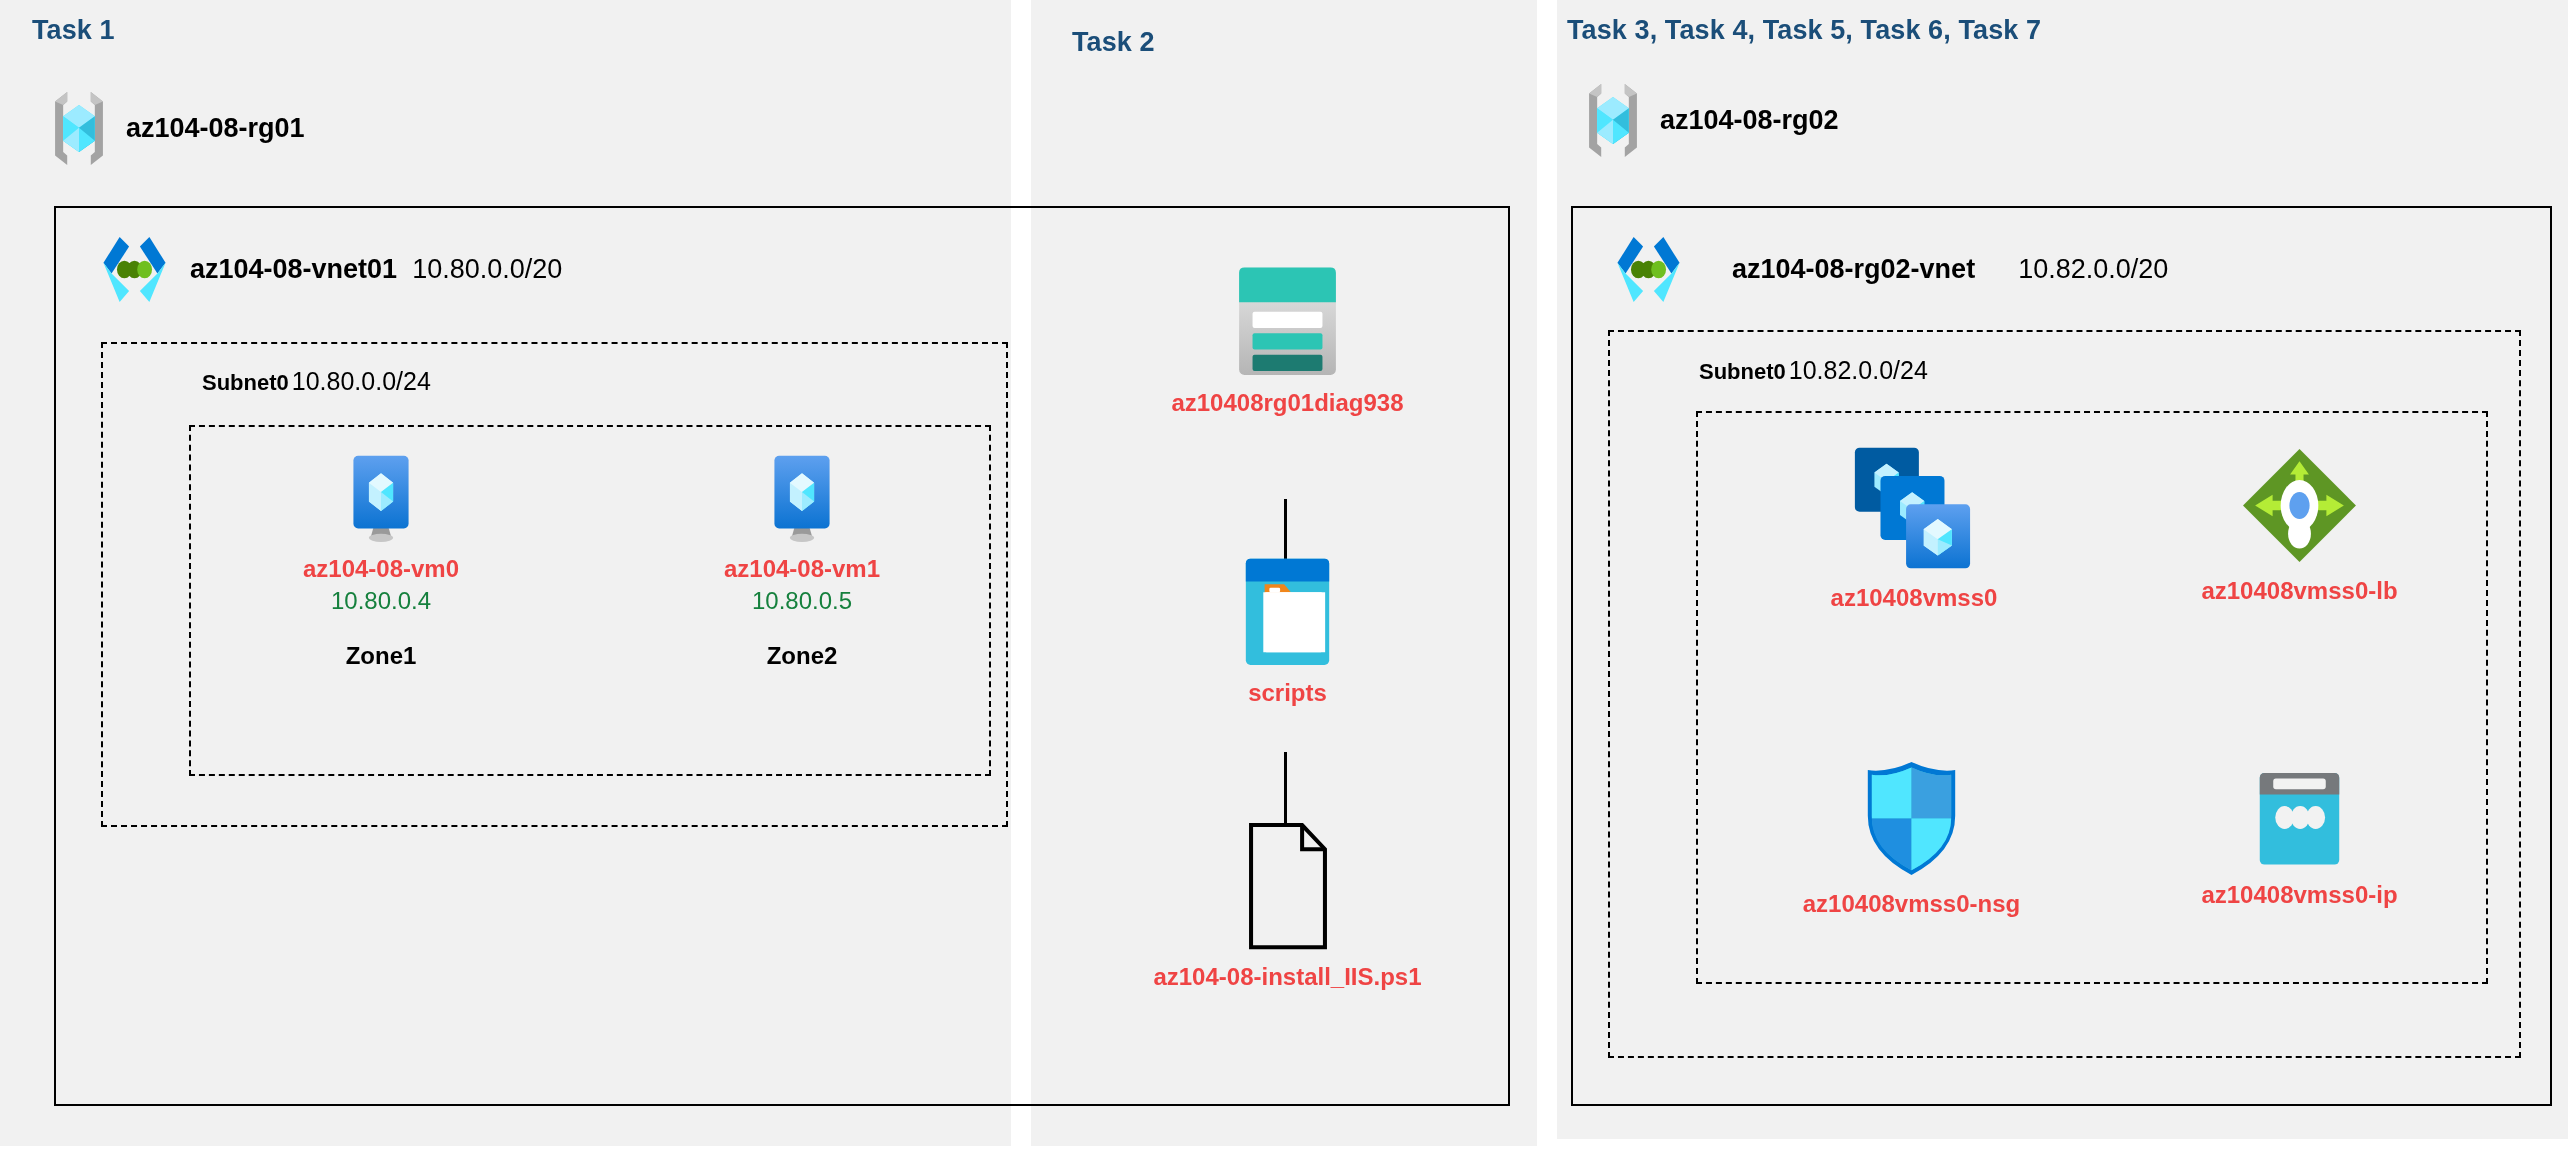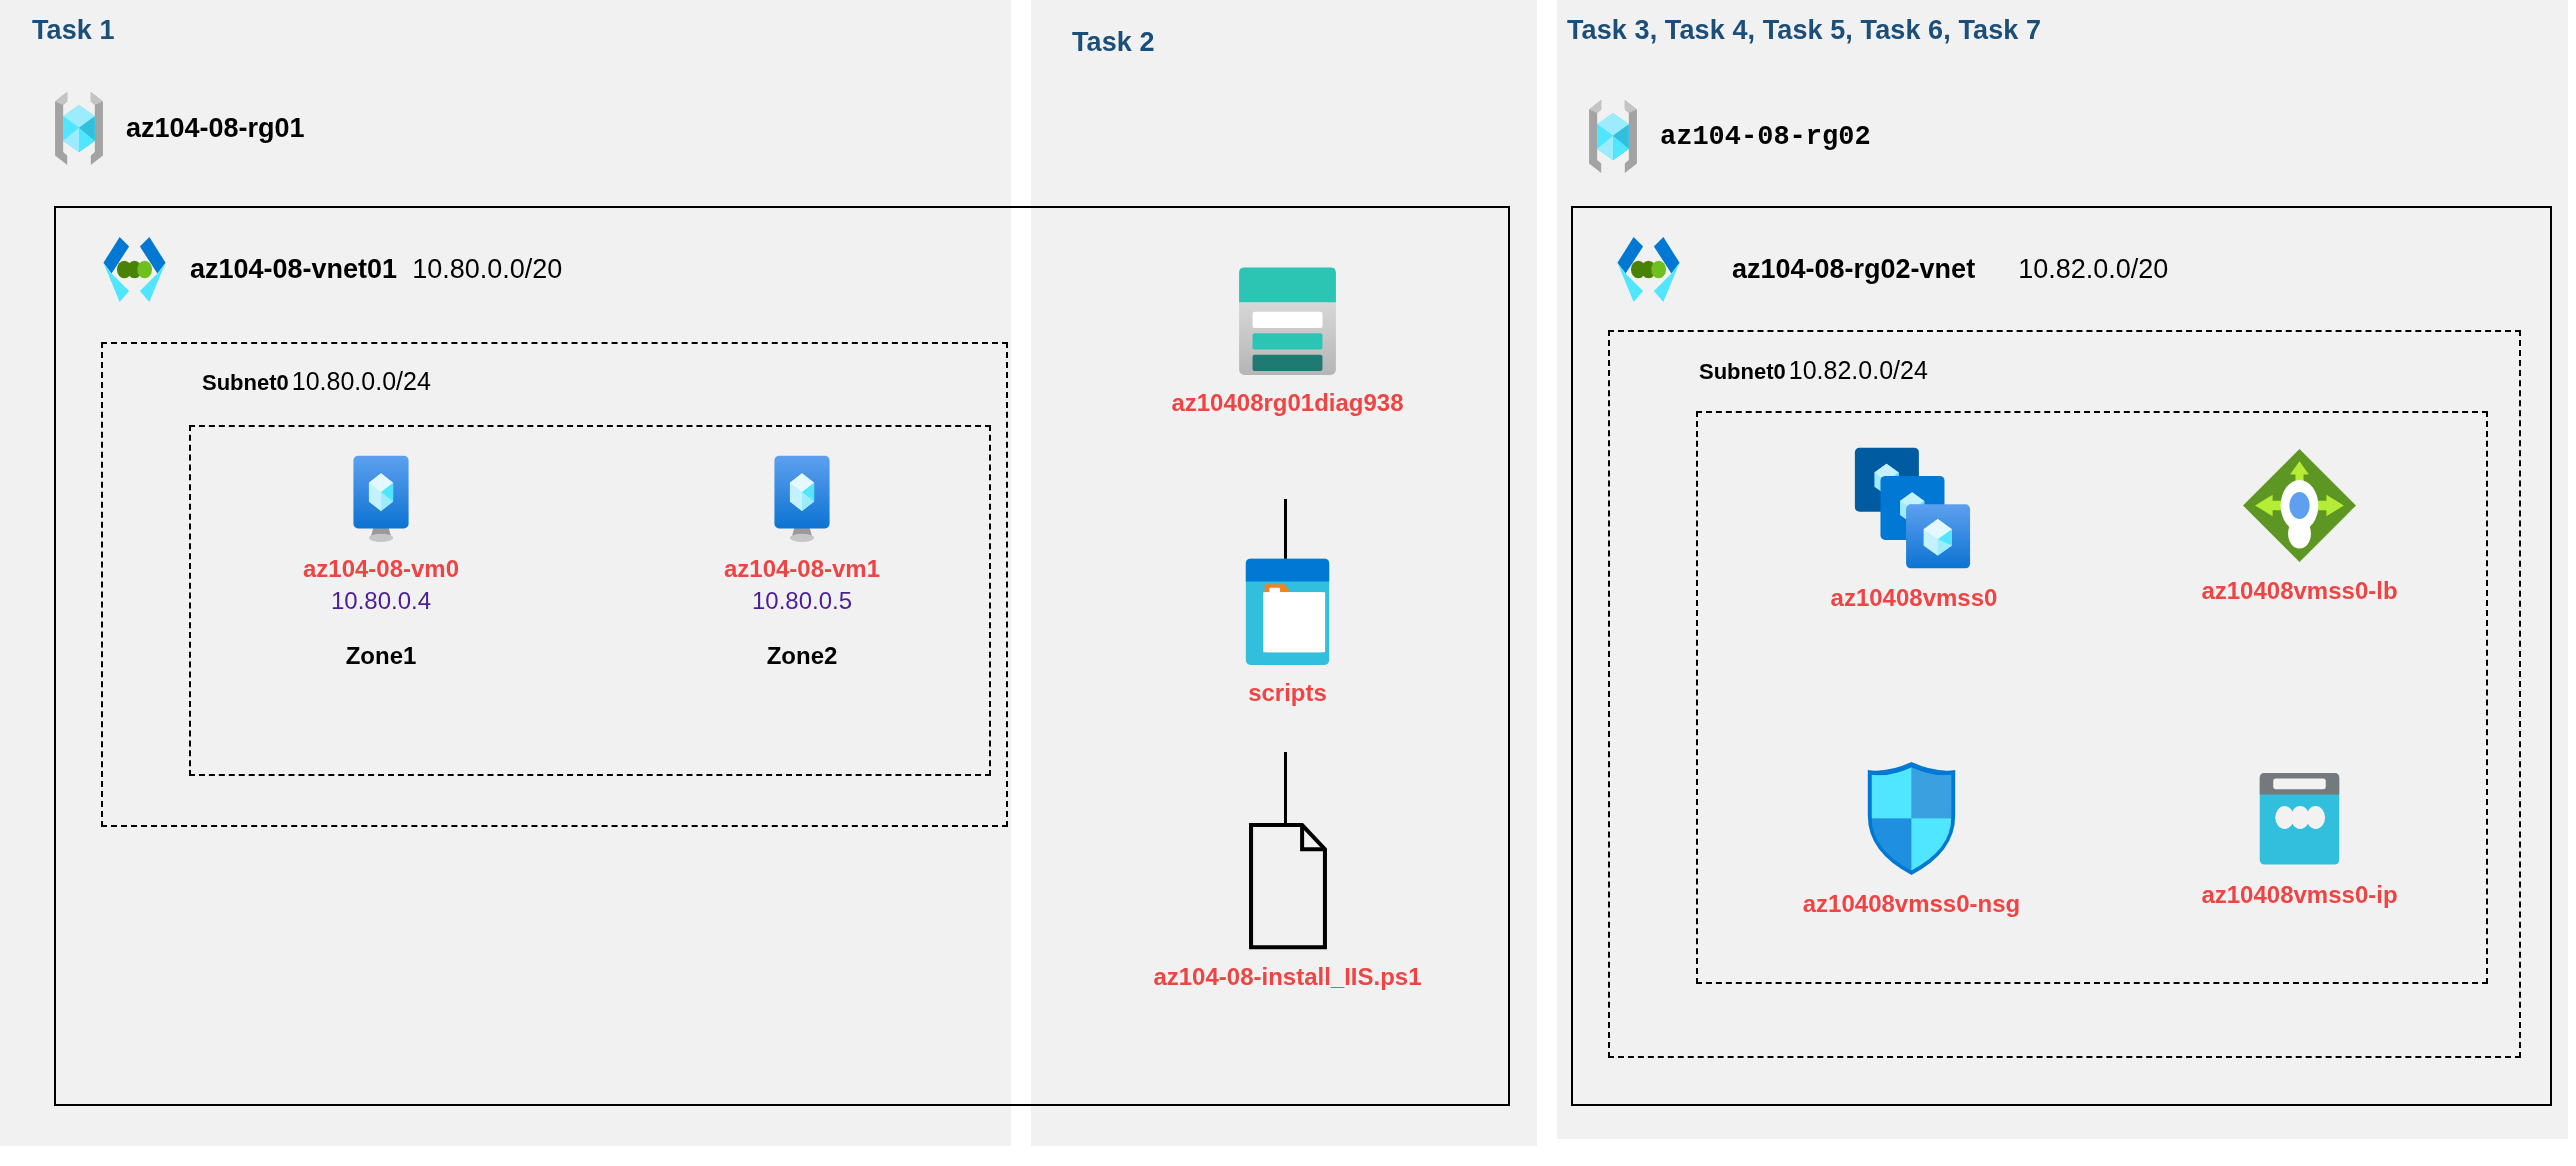--- a/index.html
+++ b/index.html
@@ -16,21 +16,21 @@
   .solid-box{position:absolute;border:2.7px solid #000000;box-sizing:border-box;}
   .dashed-box{position:absolute;border:2.7px dashed #000000;box-sizing:border-box;}
   .hdr-row{position:absolute;display:flex;align-items:center;gap:15px;white-space:nowrap;}
   .hdr-name{font-size:27px;font-weight:bold;color:#000;}
   .hdr-cidr{font-size:27px;font-weight:normal;color:#000;}
   .sub-label{position:absolute;white-space:nowrap;}
   .sub-name{font-size:22px;font-weight:bold;color:#000;}
   .sub-cidr{font-size:25px;font-weight:normal;color:#000;}
   .node{position:absolute;display:flex;flex-direction:column;align-items:center;}
   .node-label{font-size:24px;font-weight:bold;color:#ef4444;white-space:nowrap;margin-top:10.8px;text-align:center;}
-  .node-sub{font-size:24px;font-weight:normal;color:#4c1d95;white-space:nowrap;margin-top:4px;text-align:center;}
+  .node-sub{font-size:24px;font-weight:normal;color:#15803d;white-space:nowrap;margin-top:4px;text-align:center;}
   .node-zone{font-size:24px;font-weight:bold;color:#000;white-space:nowrap;margin-top:27px;text-align:center;}
   .connector{position:absolute;width:2.7px;background:#000;}
   svg{display:block;overflow:visible;}
 </style>
 </head>
 <body>
 
 <div class="panel" style="left:0px;top:0px;width:1011px;height:1146px;"></div>
 <div class="panel" style="left:1031px;top:0px;width:506px;height:1146px;"></div>
 <div class="panel" style="left:1557px;top:0px;width:1011px;height:1139px;"></div>
@@ -177,21 +177,21 @@
 <div class="node" style="left:1085px;top:821px;width:405px;">
   <span>
     <svg width="88" height="131" viewBox="0 0 130 195">
       <path d="M10 6 L86 6 L120 42 L120 188 L10 188 Z" fill="#f1f1f1" stroke="#000000" stroke-width="6" stroke-linejoin="miter"></path>
       <path d="M86 6 L86 42 L120 42" fill="none" stroke="#000000" stroke-width="6" stroke-linejoin="miter"></path>
     </svg>
   </span>
   <span class="node-label">az104-08-install_IIS.ps1</span>
 </div>
 
-<div class="hdr-row" style="left:1581px;top:96px;font-family:Liberation Mono, monospace;">
+<div class="hdr-row" style="left:1581px;top:80px;">
   <span>
     <svg width="64" height="81" viewBox="0 0 95 120">
       <path d="M30 6 L12 20 L12 100 L30 114 L30 100 L24 95 L24 25 L30 20 Z" fill="#a3a3a3"></path>
       <path d="M30 6 L12 20 L24 25 L30 20 Z" fill="#c4c4c4"></path>
       <path d="M65 6 L83 20 L83 100 L65 114 L65 100 L71 95 L71 25 L65 20 Z" fill="#a3a3a3"></path>
       <path d="M65 6 L83 20 L71 25 L65 20 Z" fill="#c4c4c4"></path>
       <path d="M47.5 25 L71 42 L71 78 L47.5 95 L24 78 L24 42 Z" fill="#50e6ff"></path>
       <path d="M47.5 25 L71 42 L47.5 59 L24 42 Z" fill="#9cebff"></path>
       <path d="M47.5 59 L71 42 L71 78 L47.5 95 Z" fill="#32bedd"></path>
       <path d="M47.5 59 L71 78 L47.5 95 Z" fill="#50e6ff"></path>

